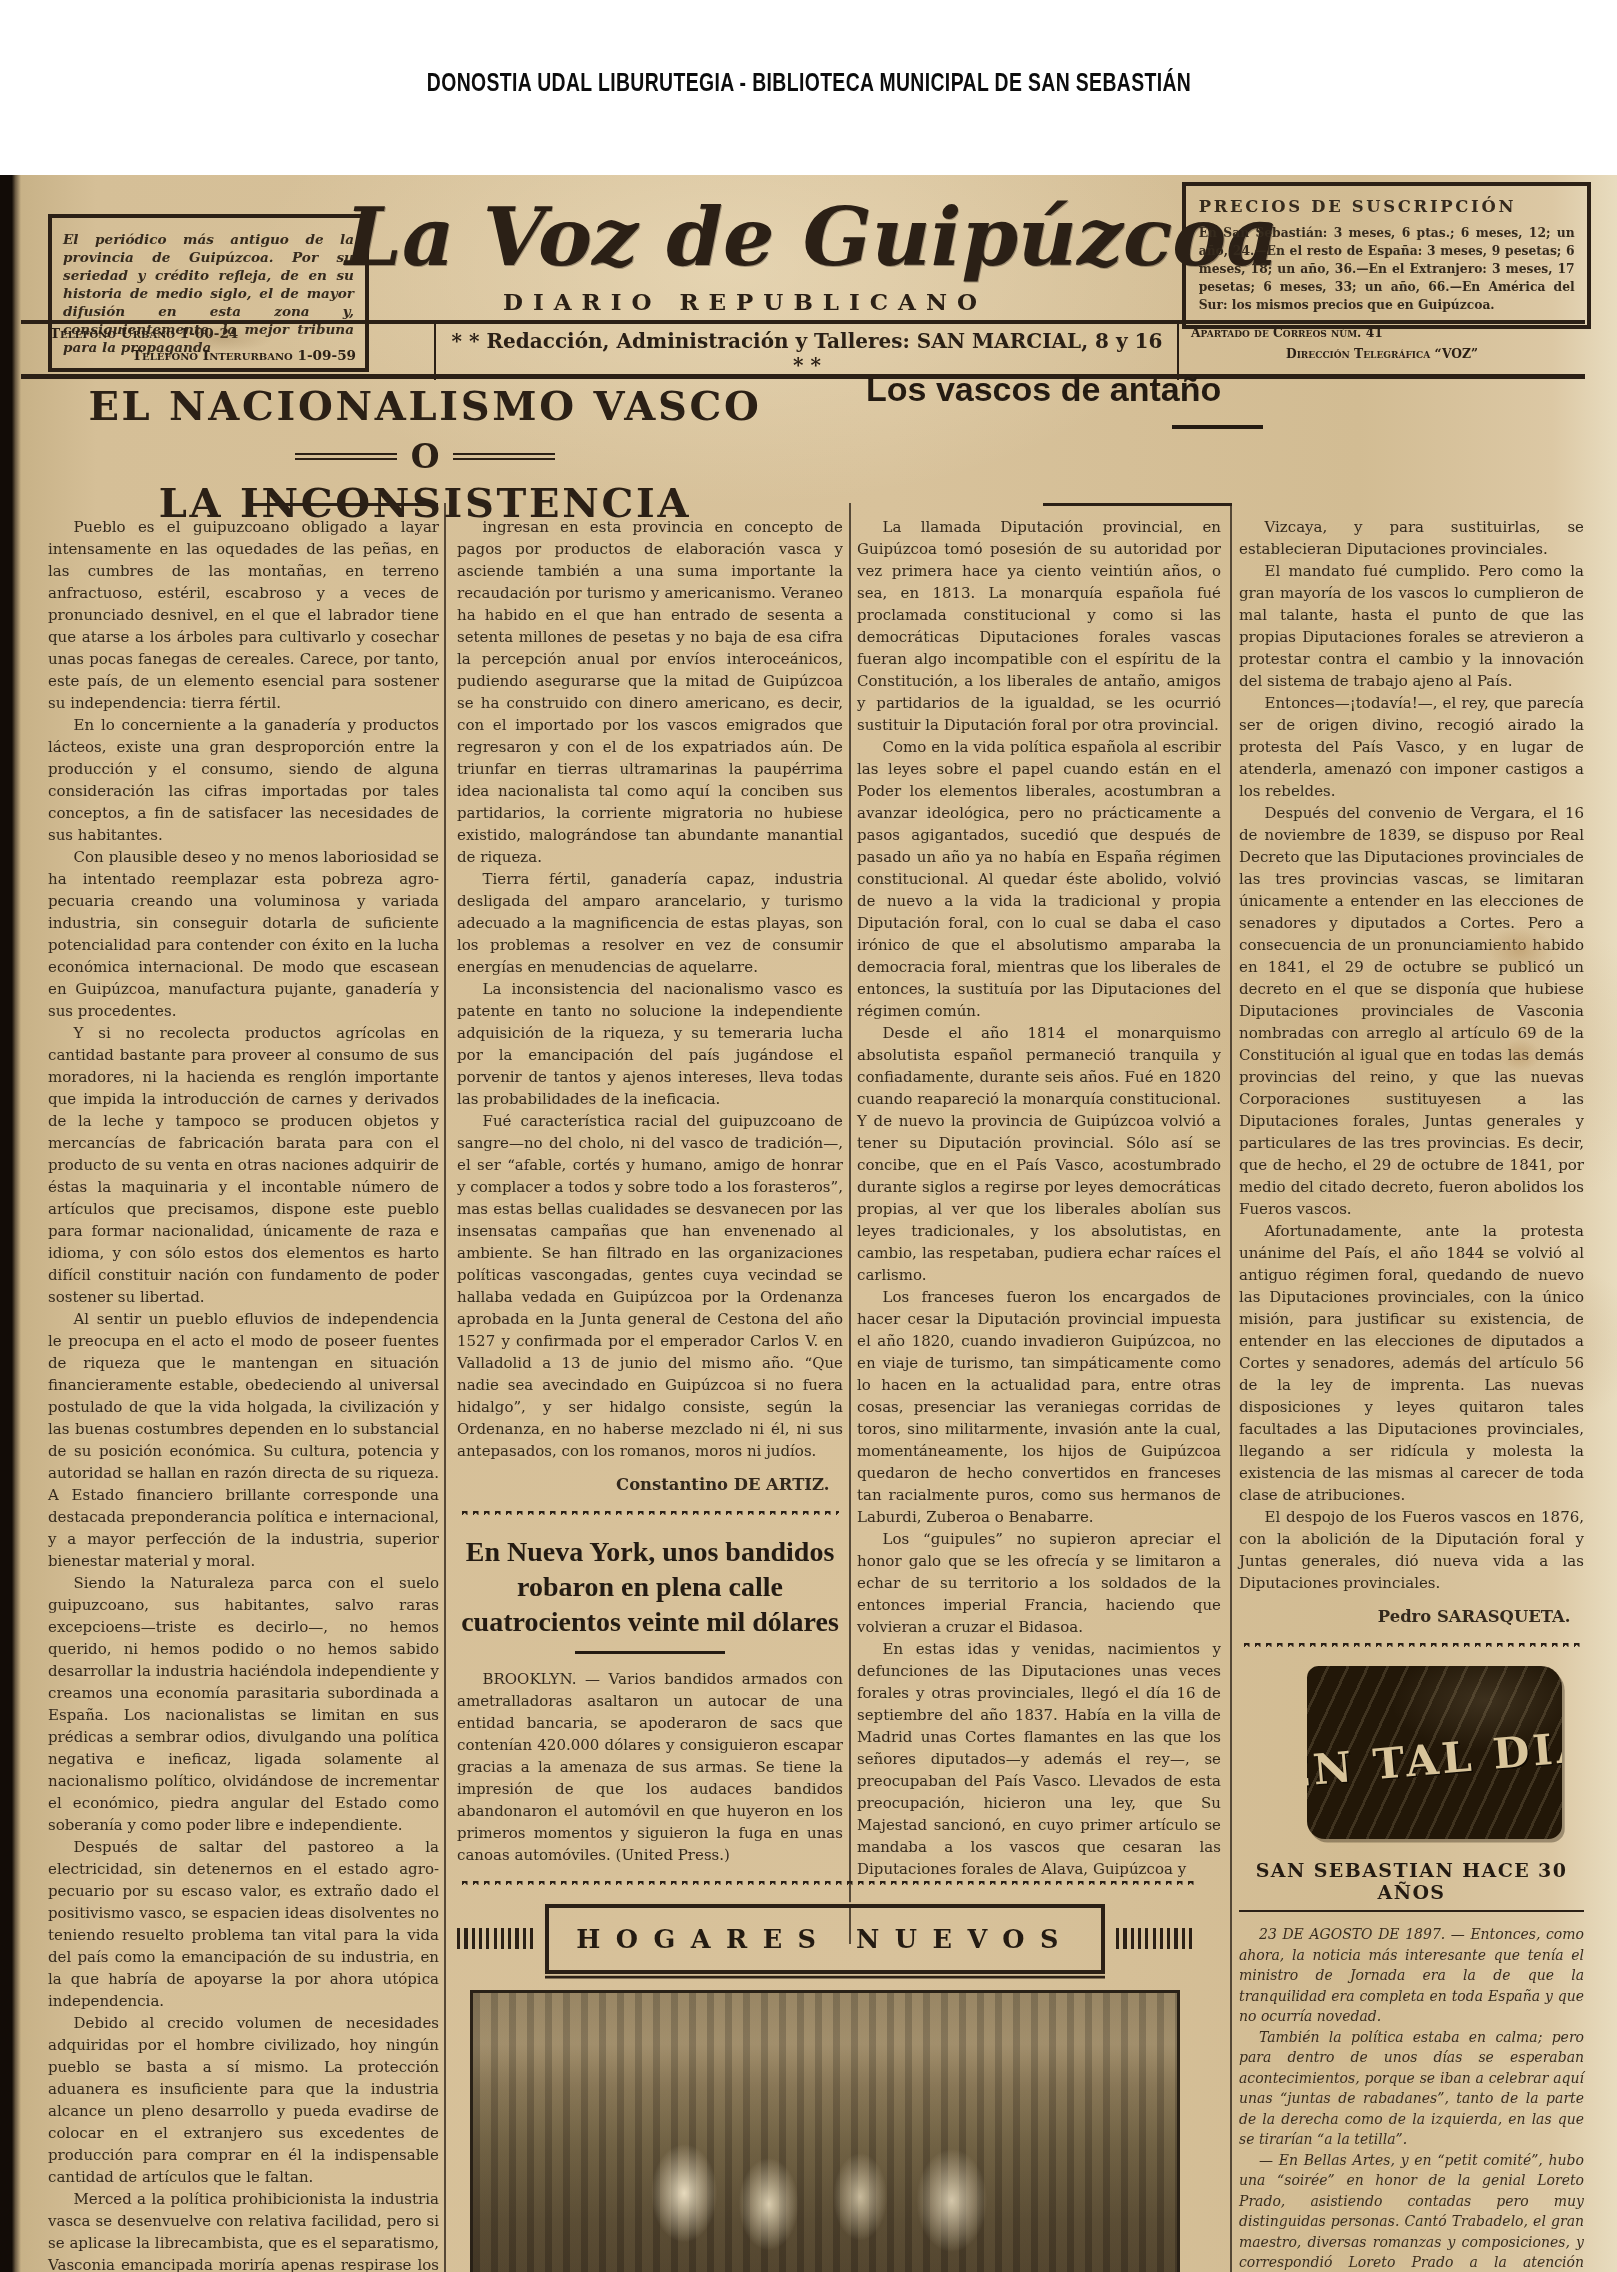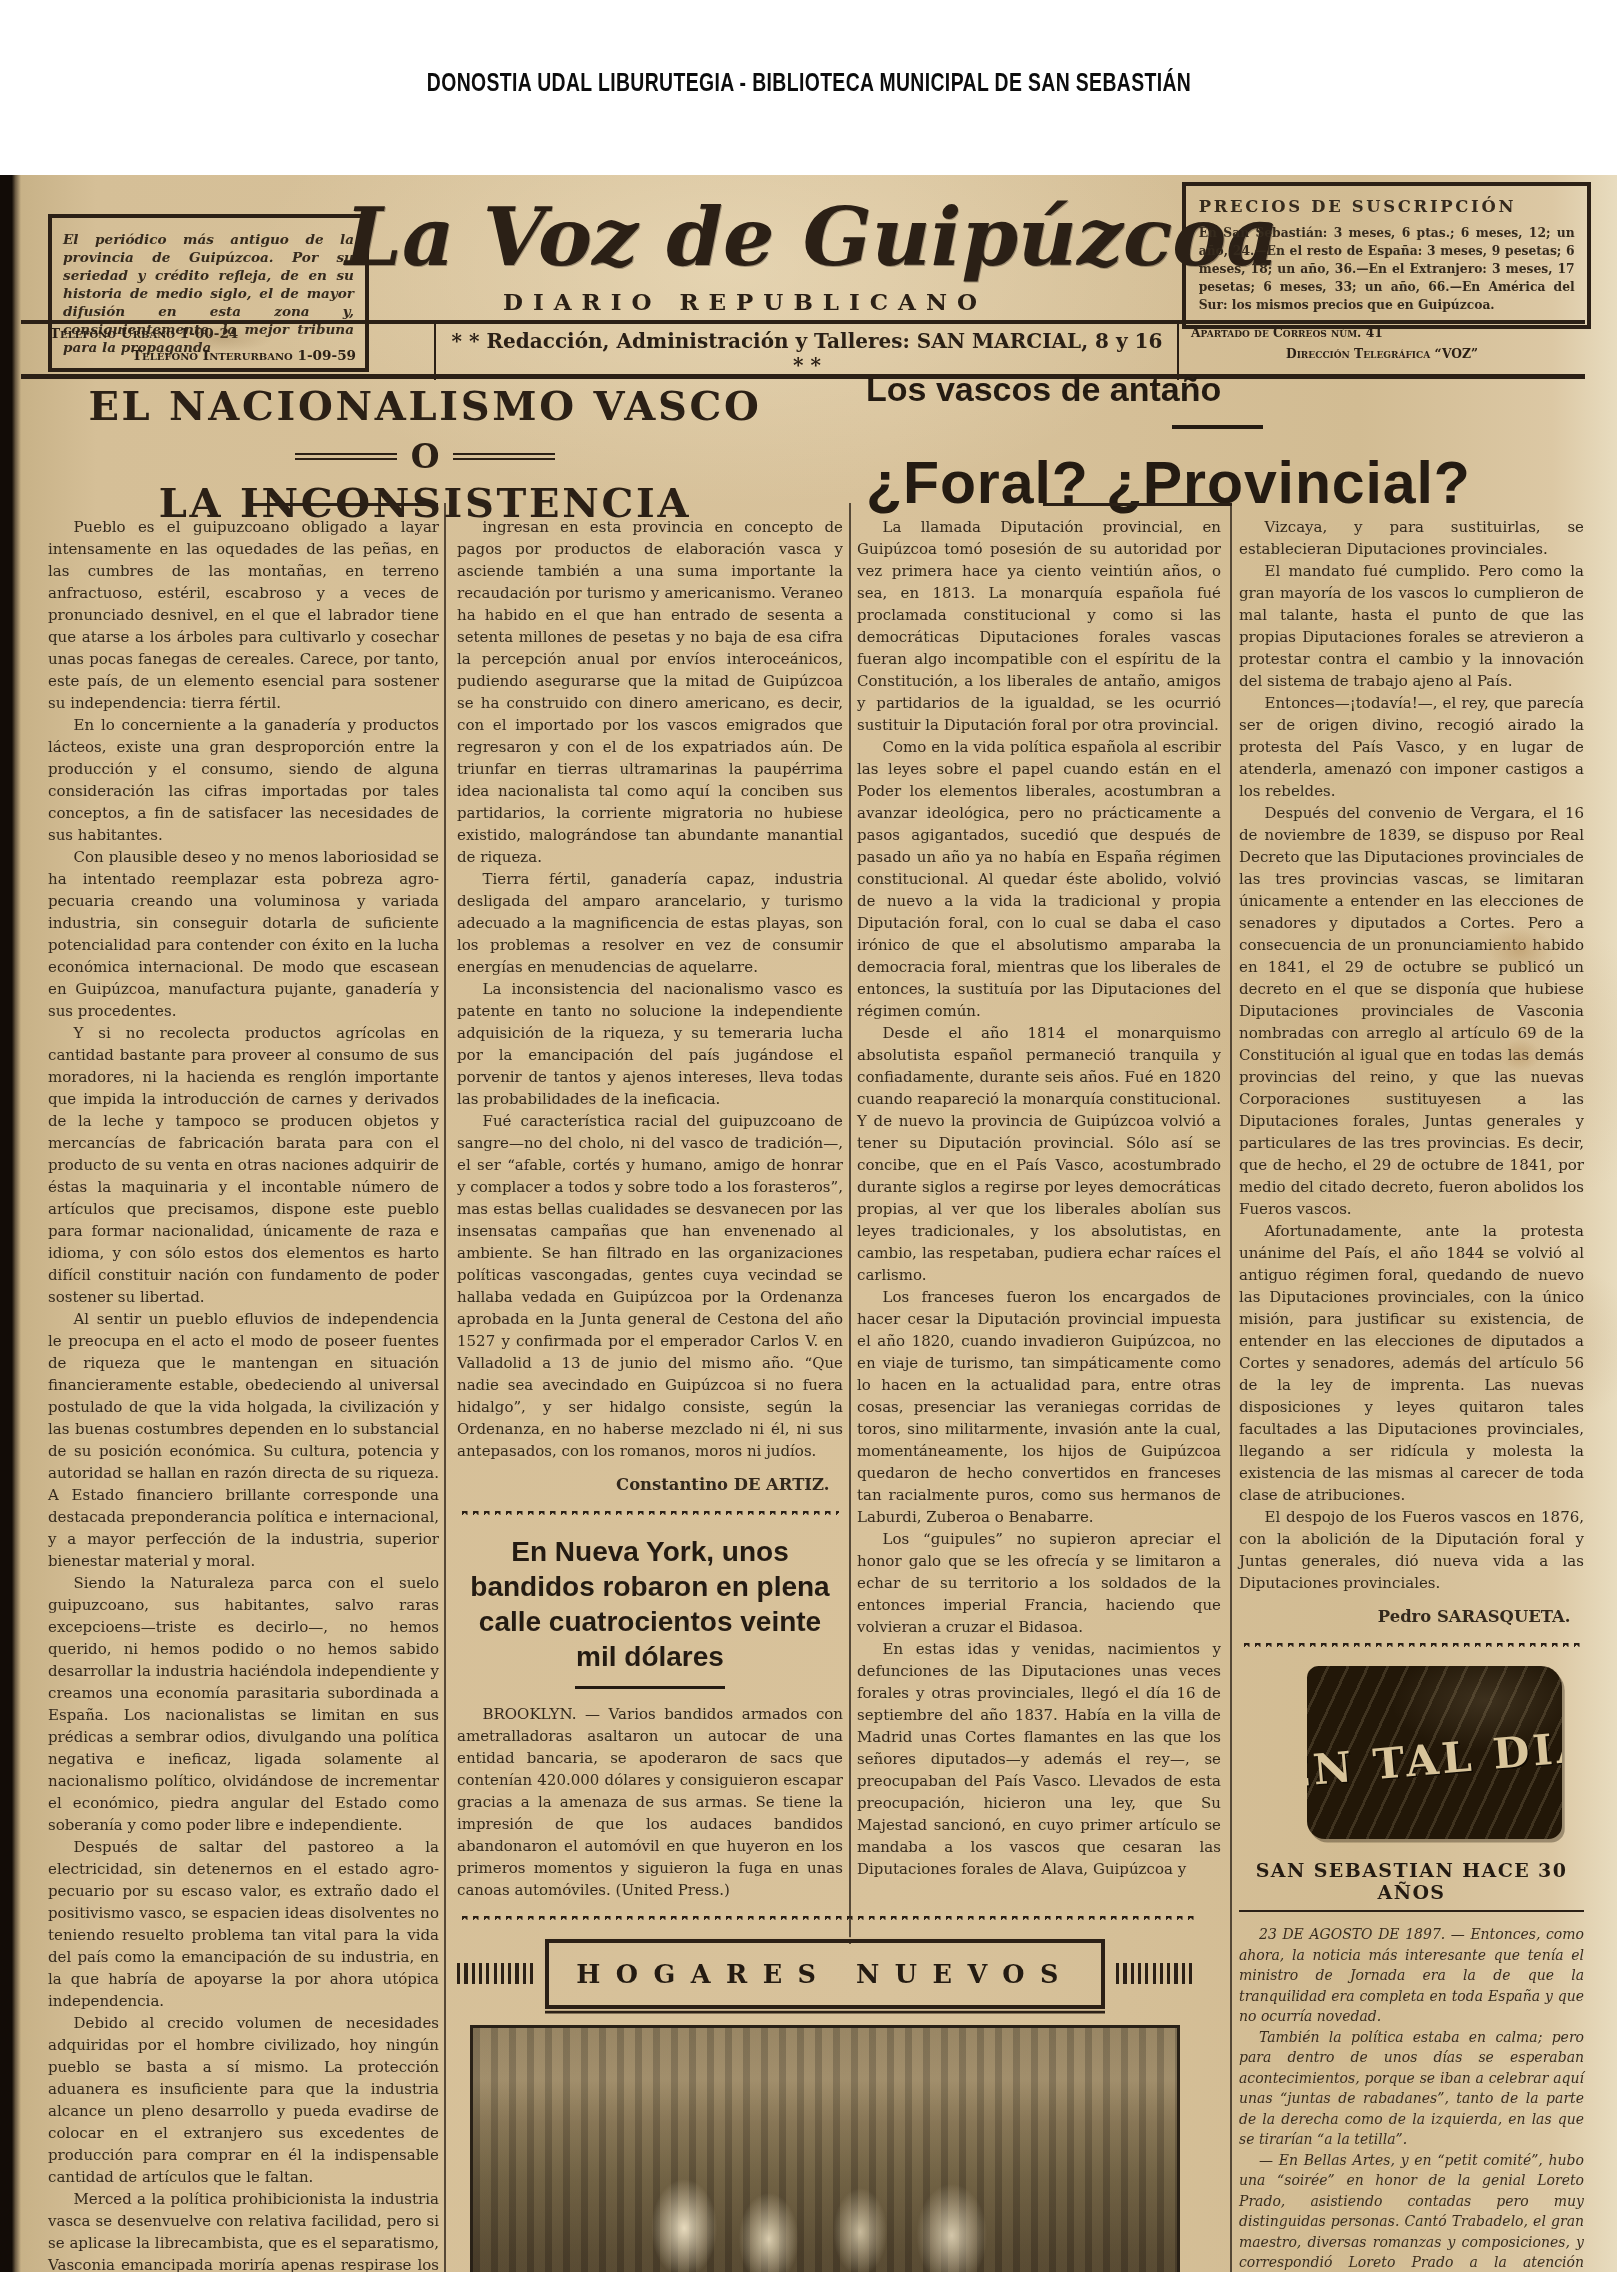--- a/index.html
+++ b/index.html
@@ -70,21 +70,21 @@
   .para{margin:0;text-indent:25.5px;}
   .vrule{position:absolute;width:1.8px;background:rgba(43,32,22,.75);}
   .toprule{position:absolute;height:3.2px;background:#2b2016;}
 
   .signature{text-align:right;font-weight:bold;font-size:16.4px;margin:11.8px 13.6px 0 0;}
 
   .zigzag{height:7.3px;margin:15.5px 4.5px;background:
       linear-gradient(135deg,#2b2016 25%,transparent 25%) 0 0/11px 7.3px repeat-x,
       linear-gradient(45deg,transparent 75%,#2b2016 75%) 5.5px 0/11px 7.3px repeat-x;}
 
-  .a2-headline{font-family:Liberation Sans, sans-serif;font-weight:bold;font-size:28px;line-height:35px;
+  .a2-headline{font-family:Liberation Serif, serif;font-weight:bold;font-size:28px;line-height:35px;
       text-align:center;color:#241b12;margin:4.5px 0 11.8px;}
   .a2-rule{width:150px;height:3.2px;background:#241b12;margin:0 auto 13.6px;}
 
   
   .wide{width:736px;}
   .banner{display:flex;align-items:center;gap:11px;margin:13.6px 0 16.4px;}
   .hatch{flex:1;height:21px;background:repeating-linear-gradient(90deg,#2b2016 0 3.2px,transparent 3.2px 7.3px);}
   .banner-box{border:4.1px solid #2b2016;box-shadow:0 0 0 1.8px #d5bf97,0 4.5px 0 0 #2b2016;
       padding:20px 27px;font-weight:bold;font-size:25.5px;letter-spacing:15.5px;white-space:nowrap;color:#241b12;}
   .photo{position:relative;margin:4.5px 12.7px 0;height:364px;border:3.6px solid #241a10;border-bottom:13.6px solid #241a10;
@@ -156,21 +156,20 @@
         <div class="sep-line"></div>
         <div class="sep-o">O</div>
         <div class="sep-line"></div>
       </div>
       <div class="t2">LA INCONSISTENCIA</div>
     </div>
 
     <div class="hl-right">
       <div class="kicker">Los vascos de antaño</div>
       <div class="krule"></div>
-      <div class="big">¿Foral? ¿Provincial?</div>
     </div>
 
     <div class="toprule" style="left:252px;top:328px;width:186px;"></div>
     <div class="toprule" style="left:1043px;top:328px;width:189px;"></div>
 
     <div class="vrule" style="left:444px;top:328px;height:2018px;"></div>
     <div class="vrule" style="left:849px;top:328px;height:1441px;"></div>
     <div class="vrule" style="left:1230px;top:328px;height:1800px;"></div>
 
     <div class="col col1">

